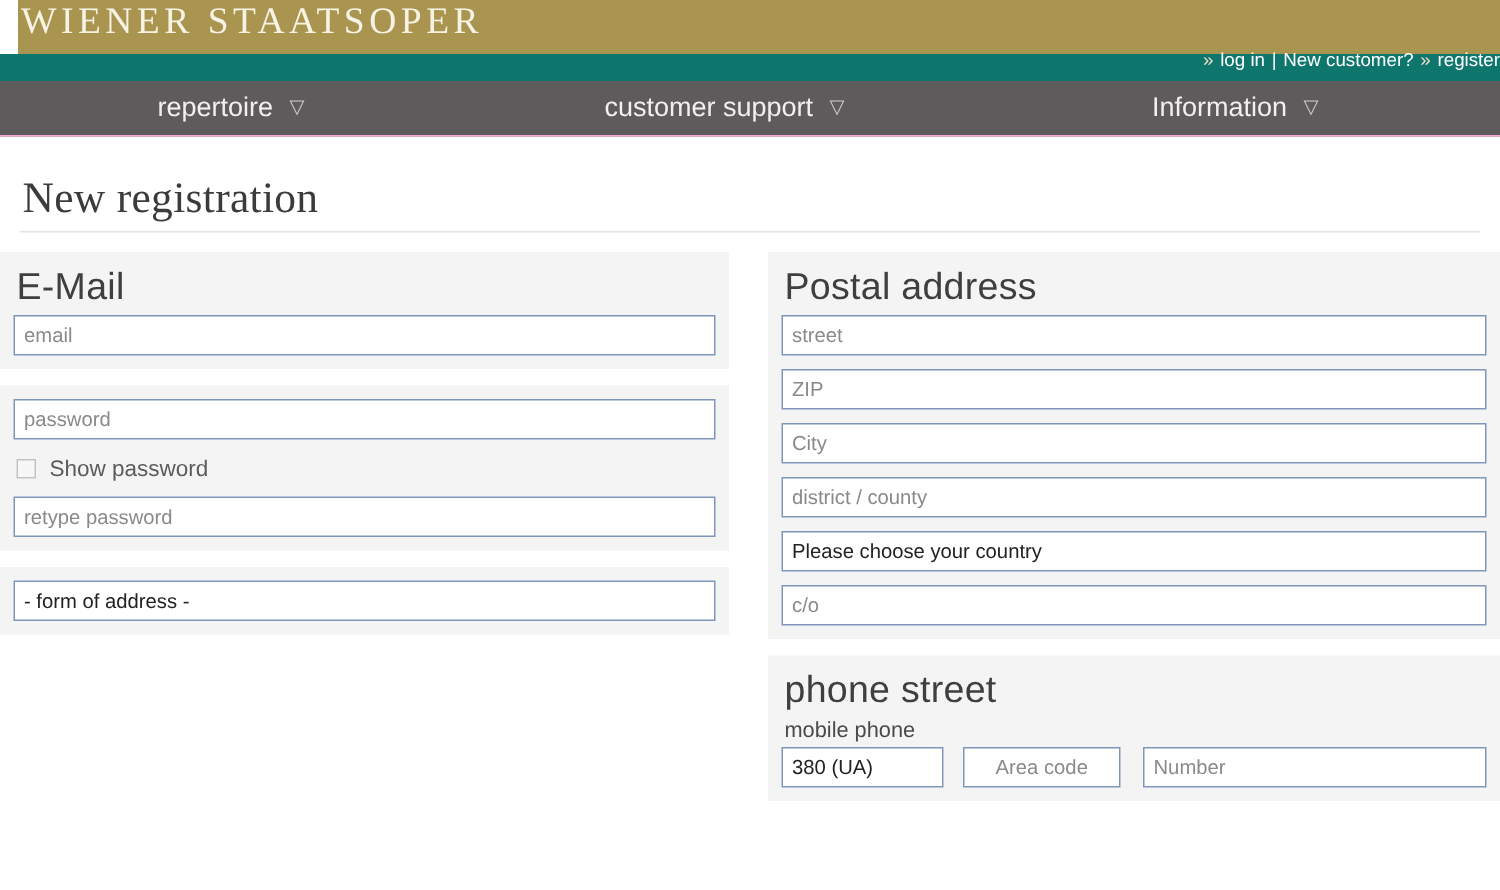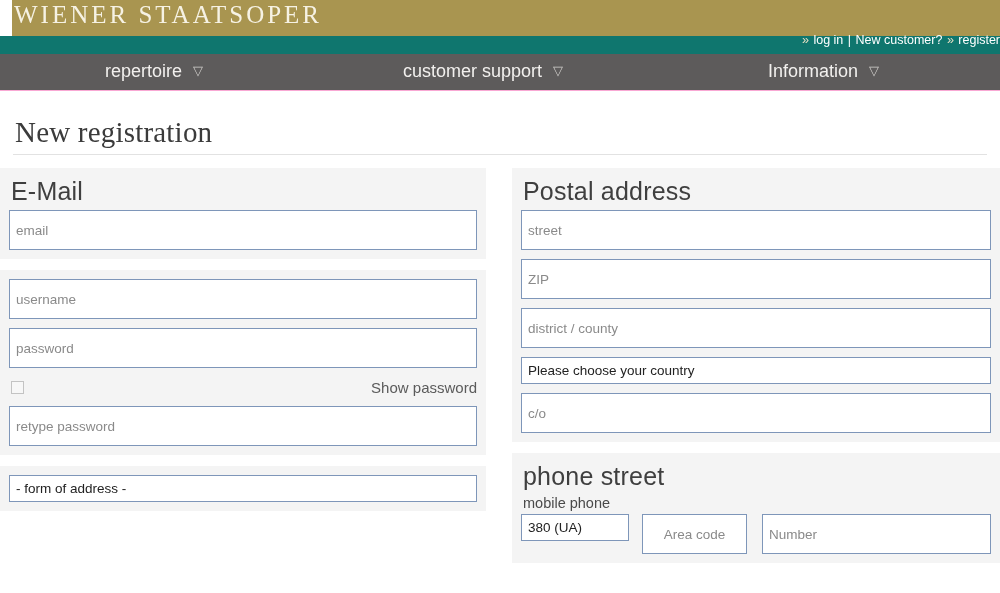--- a/index.html
+++ b/index.html
@@ -107,21 +107,21 @@
   }
   .panel .sublabel {
     font-size: 14.5px;
     color: #4a4a4a;
     margin: 1px 0 3px 2px;
   }
 
   .fld {
     display: block;
     width: 100%;
-    height: 40px;
+    height: 27px;
     border: 1px solid #7e96b9;
     background: #ffffff;
     font-family: "Liberation Sans", sans-serif;
     font-size: 13.5px;
     color: #2b2b2b;
     padding: 0 6px;
     margin: 0 0 9px 0;
     outline: none;
     border-radius: 0;
   }
@@ -135,21 +135,20 @@
     white-space: nowrap;
     cursor: pointer;
   }
   .fld.nomargin { margin-bottom: 0; }
 
   .checkrow {
     display: flex;
     align-items: center;
     margin: 0 0 9px 2px;
     height: 20px;
-    justify-content: space-between;
   }
   .cbox {
     width: 13px; height: 13px;
     border: 1px solid #c3c3c3;
     background: #f7f7f7;
     margin-right: 9px;
     cursor: pointer;
     flex: 0 0 auto;
   }
   .checkrow span {
@@ -200,41 +199,41 @@
 <div class="content">
 
   <div class="col-left">
 
     <div class="panel">
       <h2>E-Mail</h2>
       <input class="fld nomargin" type="text" placeholder="email" style="">
     </div>
 
     <div class="panel">
-      <input class="fld" type="text" placeholder="username" style="">
       <input class="fld" type="text" placeholder="password" style="">
       <div class="checkrow">
         <div class="cbox"></div>
         <span>Show password</span>
       </div>
       <input class="fld nomargin" type="text" placeholder="retype password" style="">
     </div>
 
     <div class="panel">
       <div class="fld select nomargin">- form of address -</div>
     </div>
 
   </div>
 
   <div class="col-right">
 
     <div class="panel">
       <h2>Postal address</h2>
       <input class="fld" type="text" placeholder="street" style="">
       <input class="fld" type="text" placeholder="ZIP" style="">
+      <input class="fld" type="text" placeholder="City" style="">
       <input class="fld" type="text" placeholder="district / county" style="">
       <div class="fld select">Please choose your country</div>
       <input class="fld nomargin" type="text" placeholder="c/o" style="">
     </div>
 
     <div class="panel">
       <h2>phone street</h2>
       <div class="sublabel">mobile phone</div>
       <div class="phone-row">
         <div class="fld select ph1">380 (UA)</div>

